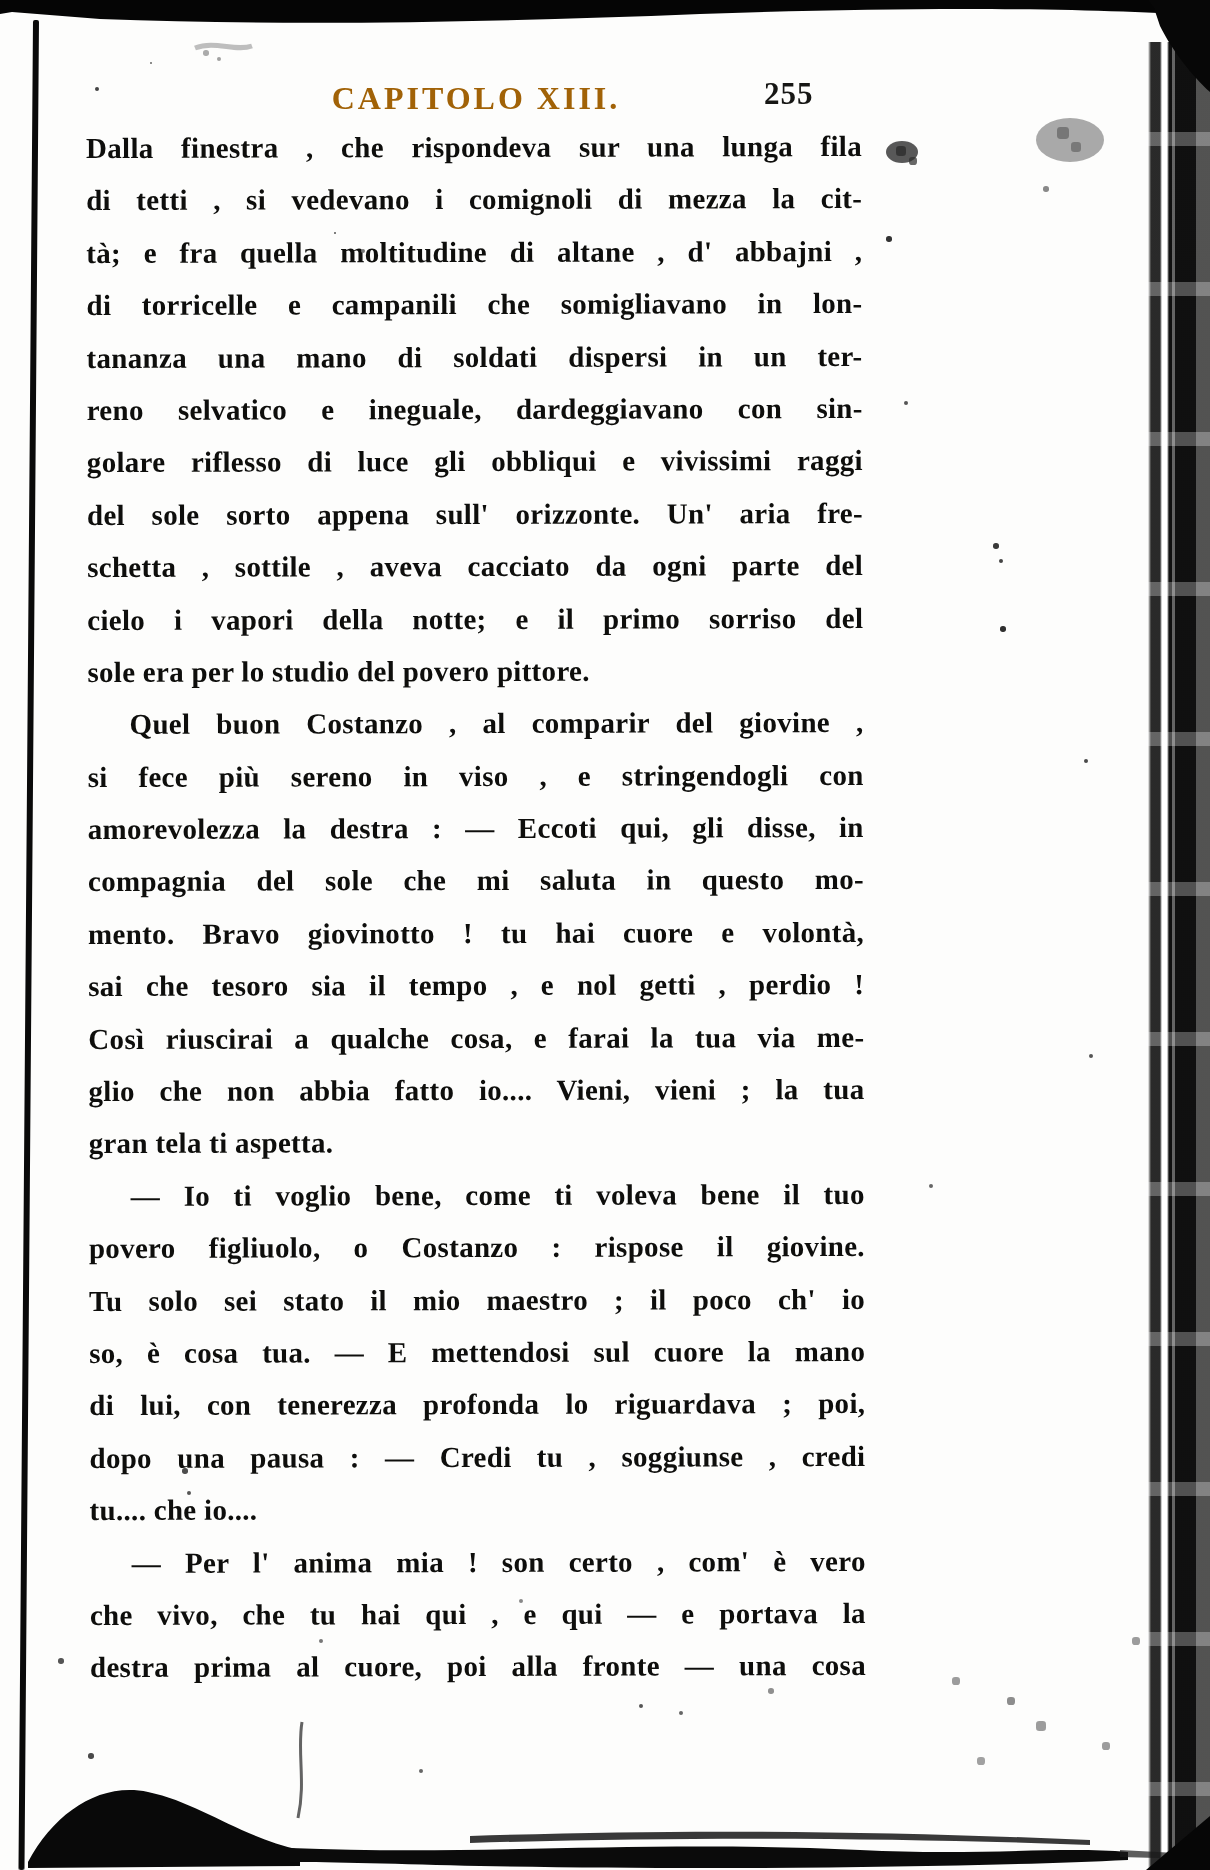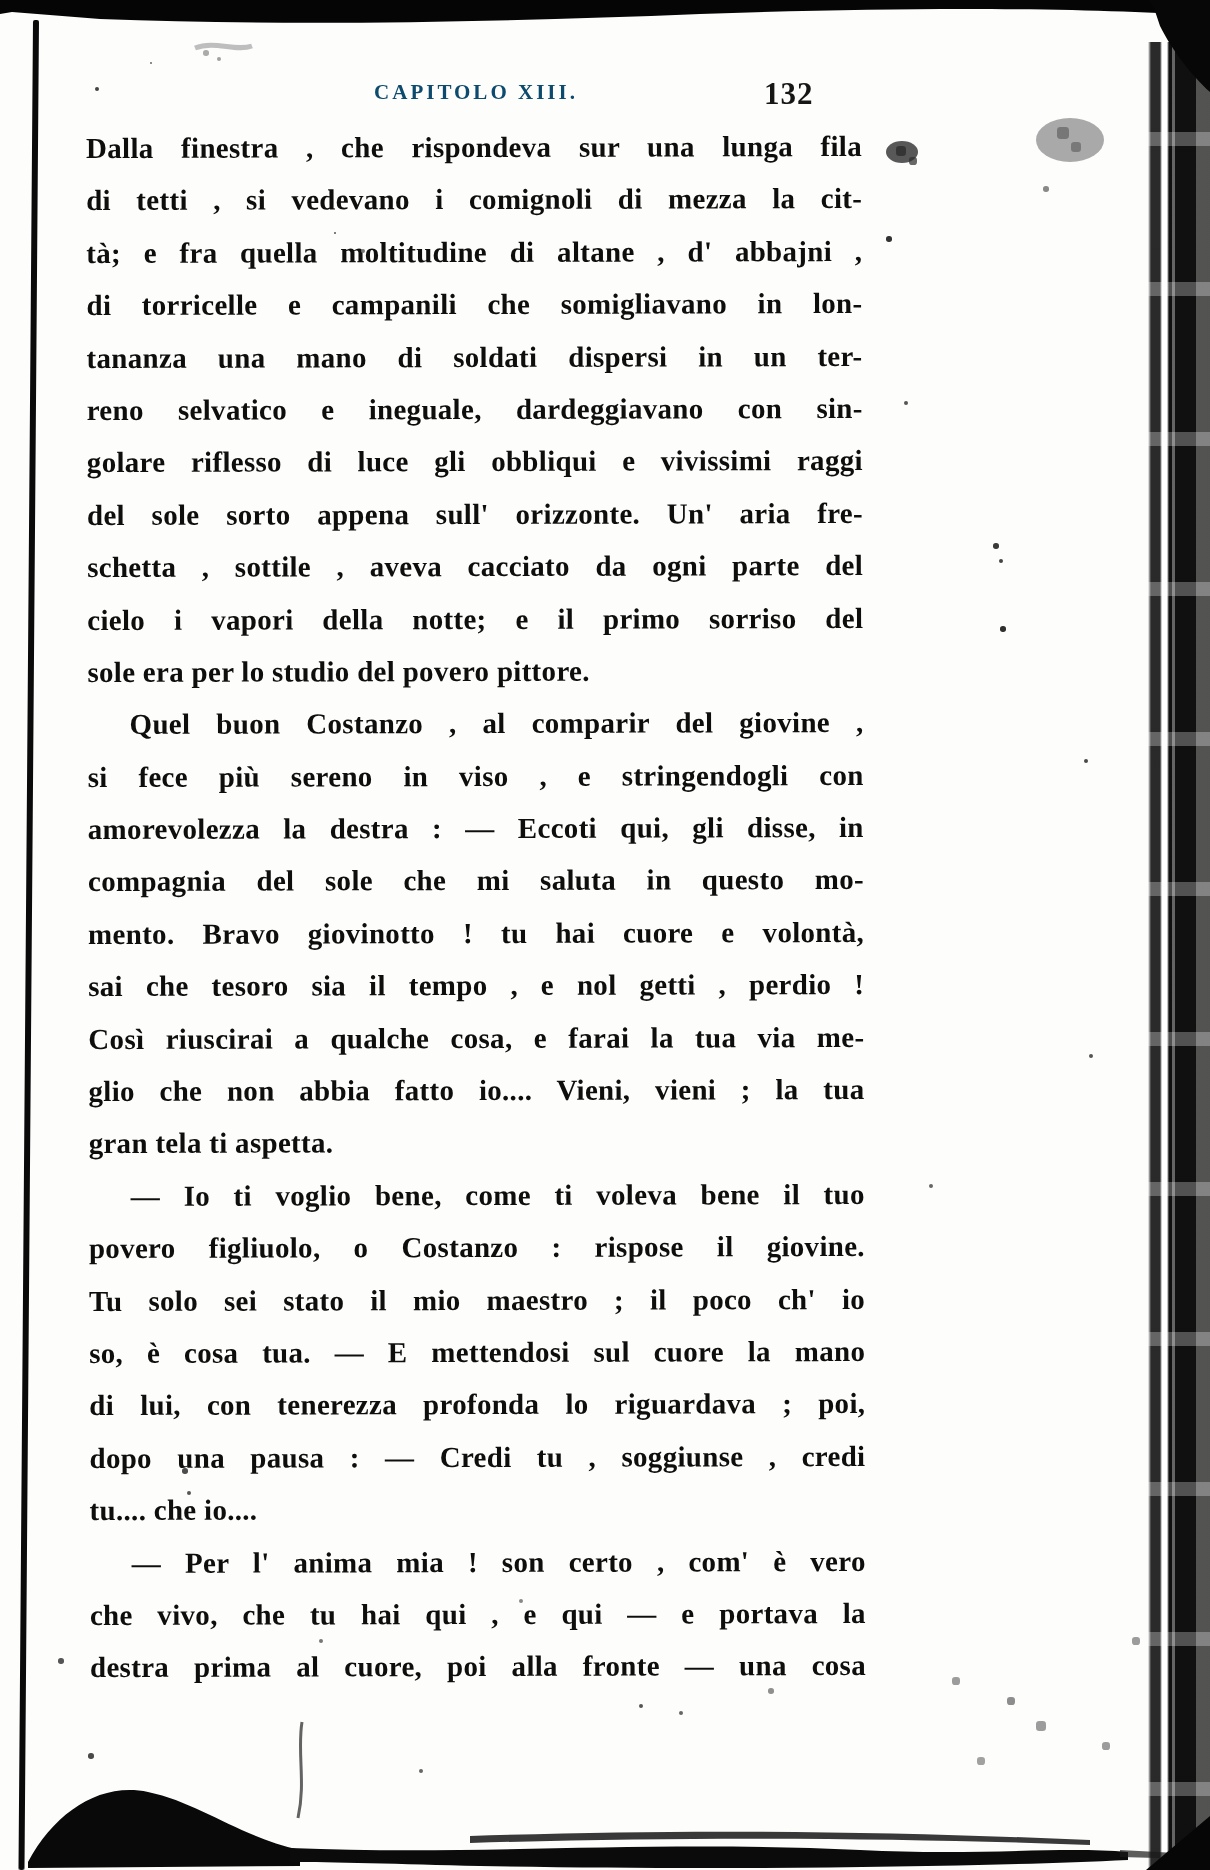--- a/index.html
+++ b/index.html
@@ -49,22 +49,22 @@
       640px 1705px 0 1px #555, 680px 1712px 0 1px #666, 770px 1690px 0 2px rgba(70,70,70,.6),
       955px 1680px 0 3px rgba(60,60,60,.5), 1010px 1700px 0 3px rgba(50,50,50,.55),
       1040px 1725px 0 4px rgba(60,60,60,.5), 1105px 1745px 0 3px rgba(60,60,60,.5),
       980px 1760px 0 3px rgba(70,70,70,.5), 1135px 1640px 0 3px rgba(60,60,60,.5),
       420px 1770px 0 1px #666, 320px 1640px 0 1px #777, 520px 1600px 0 1px #888,
       60px 1660px 0 2px #555, 90px 1755px 0 2px #4a4a4a;
   }
   
   .header{position:absolute;left:88px;top:80px;width:776px;height:44px;}
   .chapter{
-    display:block;text-align:center;font-size:21px;letter-spacing:3px;
-    color:#0c4a6e;font-weight:bold;
+    display:block;text-align:center;font-size:32px;letter-spacing:3px;
+    color:#a16207;font-weight:bold;
   }
   .pagenum{
     position:absolute;left:676px;top:-4px;font-size:31px;color:#161614;font-weight:bold;letter-spacing:1px;
   }
   
   .text-block{
     position:absolute;left:88px;top:121px;width:776px;
     font-size:29px;font-weight:bold;line-height:52.4px;letter-spacing:.3px;
     transform:rotate(-0.15deg);
   }
@@ -75,21 +75,21 @@
   .line.indent{padding-left:42px;}
   .line.pend{text-align-last:left;}
 </style>
 </head>
 <body>
 
 <div class="page">
 
   <div class="header">
     <span class="chapter">CAPITOLO XIII.</span>
-    <span class="pagenum">132</span>
+    <span class="pagenum">255</span>
   </div>
 
   <div class="text-block" id="lines">
       <div class="line">Dalla finestra , che rispondeva sur una lunga fila</div>
       <div class="line">di tetti , si vedevano i comignoli di mezza la cit-</div>
       <div class="line">tà; e fra quella moltitudine di altane , d' abbajni ,</div>
       <div class="line">di torricelle e campanili che somigliavano in lon-</div>
       <div class="line">tananza una mano di soldati dispersi in un ter-</div>
       <div class="line">reno selvatico e ineguale, dardeggiavano con sin-</div>
       <div class="line">golare riflesso di luce gli obbliqui e vivissimi raggi</div>

